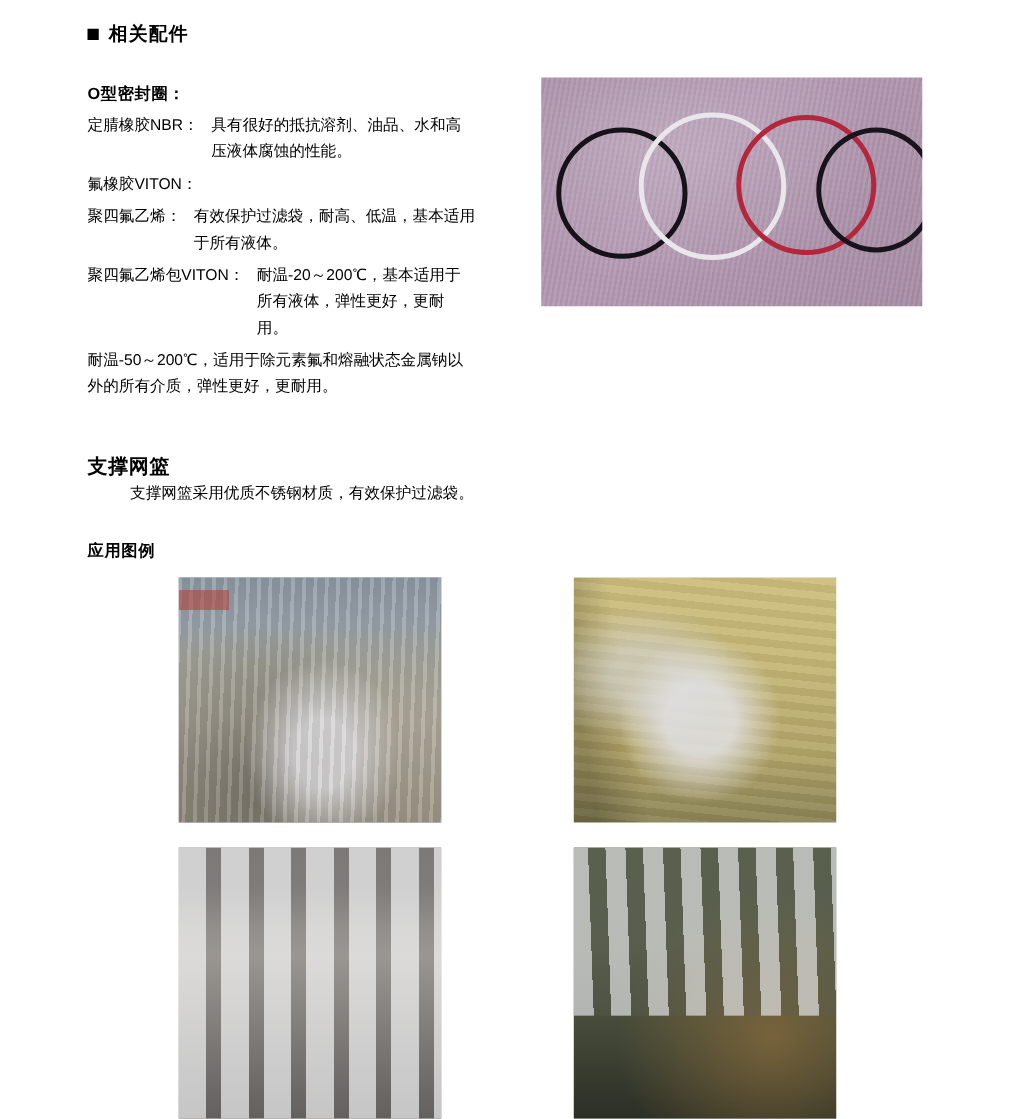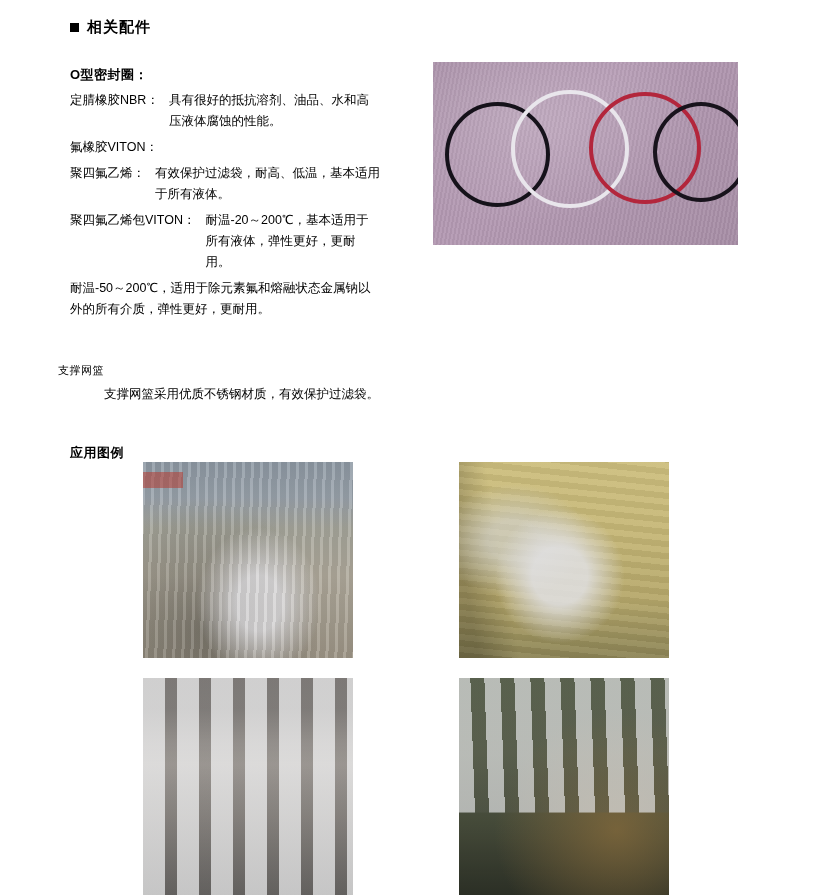--- a/index.html
+++ b/index.html
@@ -65,40 +65,40 @@
     flex: 1 1 auto;
     text-indent: 0;
   }
   .spec-row.wide .spec-label {
     white-space: nowrap;
   }
 
   
   .basket-title {
     position: absolute;
-    left: 58px;
+    left: 70px;
     top: 363px;
-    font-size: 11px;
-    font-weight: normal;
+    font-size: 16px;
+    font-weight: bold;
     letter-spacing: 0.5px;
   }
   .basket-text {
     position: absolute;
     left: 104px;
     top: 384px;
     width: 330px;
     font-size: 12.5px;
     line-height: 20px;
   }
 
   
   .apply-title {
     position: absolute;
     left: 70px;
-    top: 444px;
+    top: 432px;
     font-size: 13px;
     font-weight: bold;
     letter-spacing: 0.5px;
   }
 
   
   .photo {
     position: absolute;
     overflow: hidden;
     background: #b9a9b4;

